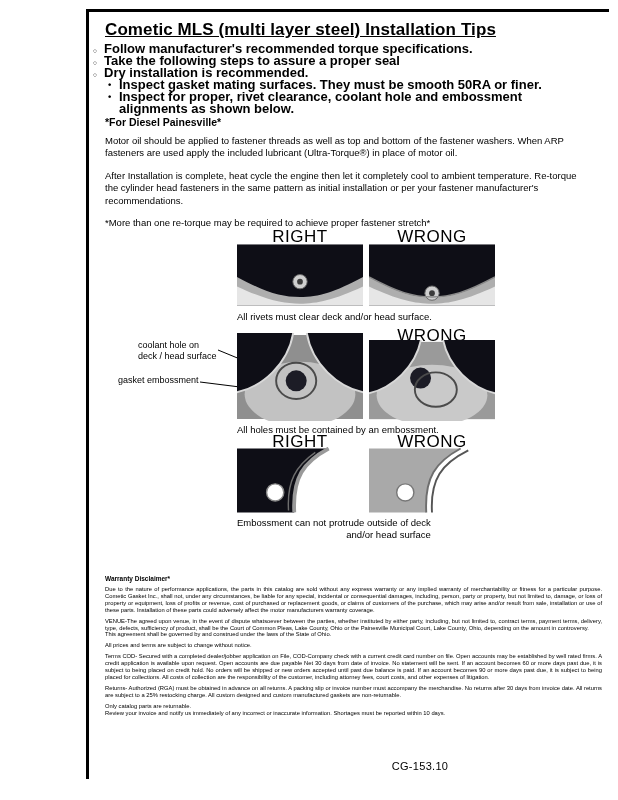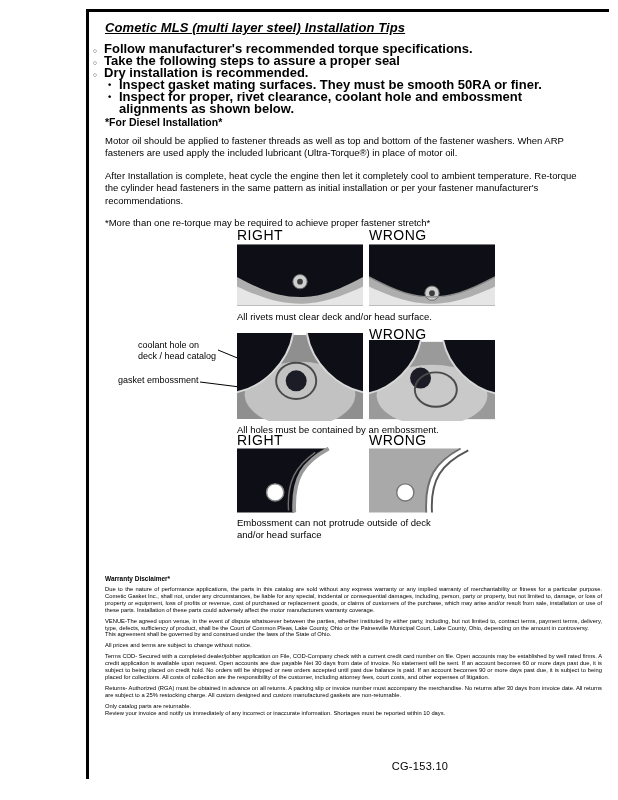--- a/index.html
+++ b/index.html
@@ -4,38 +4,38 @@
 <style>
   * { margin:0; padding:0; box-sizing:border-box; }
   html,body { background:#ffffff; }
   .page {
     position:relative; width:618px; height:800px; background:#ffffff;
     font-family:"Liberation Sans", sans-serif; color:#000; overflow:hidden;
   }
   .rule-left { position:absolute; left:86px; top:9px; width:3px; height:770px; background:#000; }
   .rule-top  { position:absolute; left:86px; top:9px; width:523px; height:3px; background:#000; }
 
-  .title { position:absolute; left:105px; top:20px; font-size:13px; font-weight:bold;
-           text-decoration:underline; letter-spacing:0.1px;font-style:italic; }
+  .title { position:absolute; left:105px; top:20px; font-size:17px; font-weight:bold;
+           text-decoration:underline; letter-spacing:0.1px; }
 
   .tips { position:absolute; left:93px; top:43px; width:480px; font-size:13px; line-height:12px;font-weight:bold; }
   .tip  { position:relative; padding-left:11px; }
   .tip::before { content:"○"; position:absolute; left:0; top:2px; font-size:6.5px; }
   .subtip { position:relative; margin-left:15px; padding-left:11px; }
   .subtip::before { content:"•"; position:absolute; left:0; top:0; font-size:9.5px; }
 
   .diesel { position:absolute; left:105px; top:116px; width:478px; font-size:9.5px; line-height:12.5px; }
   .diesel-heading { font-size:10.5px; font-weight:bold; margin-bottom:6px; }
   .diesel-p { margin-bottom:10px; }
   .diesel-note { margin-top:2px; }
 
-  .dlabel { position:absolute; width:126px; font-size:14px; letter-spacing:0.5px; }
+  .dlabel { position:absolute; width:126px; text-align:center; font-size:17px; letter-spacing:0.5px; }
   .dimg   { position:absolute; }
   .dimg svg { display:block; width:100%; height:100%; }
-  .dcaption { position:absolute; font-size:9.5px; line-height:11.5px; white-space:pre-line; }
+  .dcaption { position:absolute; font-size:9.5px; line-height:11.5px; white-space:pre-line;text-align:right; }
 
   .lbl-r1-right { left:237px; top:227px; }
   .lbl-r1-wrong { left:369px; top:227px; }
   .img-r1-left  { left:237px; top:243px; width:126px; height:64px; }
   .img-r1-right { left:369px; top:243px; width:126px; height:64px; }
   .cap-r1 { left:237px; top:311px; }
 
   .lbl-r2-wrong { left:369px; top:326px; }
   .img-r2-left  { left:237px; top:333px; width:126px; height:88px; }
   .img-r2-right { left:369px; top:340px; width:126px; height:81px; }
@@ -71,21 +71,21 @@
 
   <div class="tips">
     <div class="tip">Follow manufacturer's recommended torque specifications.</div>
     <div class="tip">Take the following steps to assure a proper seal</div>
     <div class="tip">Dry installation is recommended.</div>
     <div class="subtip">Inspect gasket mating surfaces.  They must be smooth 50RA or finer.</div>
     <div class="subtip">Inspect for proper, rivet clearance, coolant hole and embossment alignments as shown below.</div>
   </div>
 
   <div class="diesel">
-    <div class="diesel-heading">*For Diesel Installation*</div>
+    <div class="diesel-heading">*For Diesel Painesville*</div>
     <div class="diesel-p">Motor oil should be applied to fastener threads as well as top and bottom of the fastener washers. When ARP fasteners are used apply the included lubricant (Ultra-Torque®) in place of motor oil.</div>
     <div class="diesel-p">After Installation is complete, heat cycle the engine then let it completely cool to ambient temperature. Re-torque the cylinder head fasteners in the same pattern as initial installation or per your fastener manufacturer's recommendations.</div>
     <div class="diesel-note">*More than one re-torque may be required to achieve proper fastener stretch*</div>
   </div>
 
   <div class="dlabel lbl-r1-right">RIGHT</div>
   <div class="dlabel lbl-r1-wrong">WRONG</div>
 
   <div class="dimg img-r1-left">
     <svg viewBox="0 0 132 64">
@@ -106,21 +106,21 @@
       <circle cx="66" cy="51" r="7.5" fill="none" stroke="#666" stroke-width="1"></circle>
       <circle cx="66" cy="51" r="3" fill="#3c3c3c"></circle>
       <path d="M0,34 C30,50 46,55 66,55 C86,55 102,50 132,34" fill="none" stroke="#8a8a8a" stroke-width="1.5"></path>
     </svg>
   </div>
   <div class="dcaption cap-r1">All rivets must clear deck and/or head surface.</div>
 
   <div class="dlabel lbl-r2-wrong">WRONG</div>
 
   <div class="callout callout-1">coolant hole on
-deck / head catalog</div>
+deck / head surface</div>
   <div class="callout callout-2">gasket embossment</div>
 
   <svg class="callout-arrows" viewBox="0 0 110 64">
     <defs>
       <marker id="ah" markerWidth="8" markerHeight="8" refX="6" refY="3" orient="auto">
         <path d="M0,0 L7,3 L0,6 Z" fill="#000"></path>
       </marker>
     </defs>
     <line x1="22" y1="12" x2="90" y2="40" stroke="#000" stroke-width="1" marker-end="url(#ah)"></line>
     <line x1="4" y1="44" x2="76" y2="53" stroke="#000" stroke-width="1" marker-end="url(#ah)"></line>

